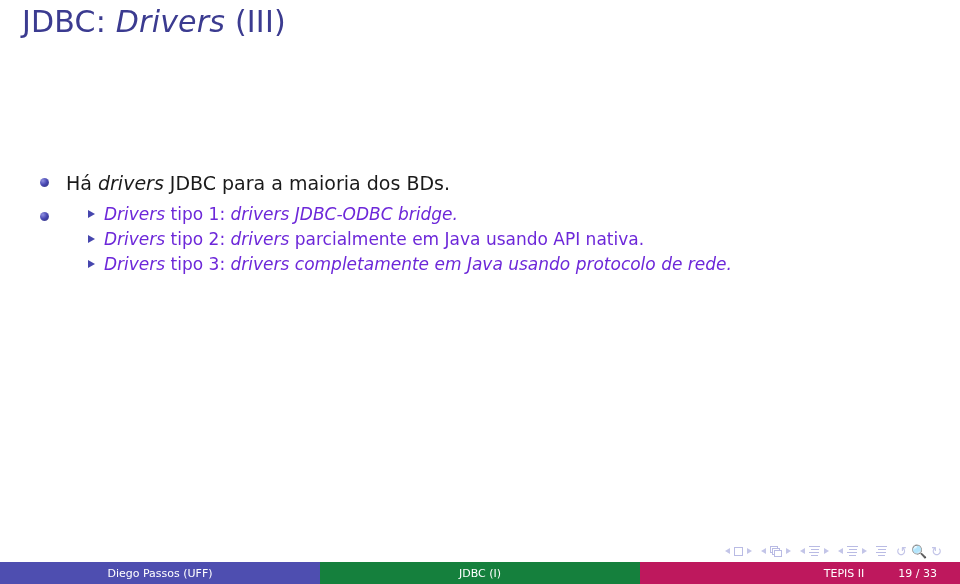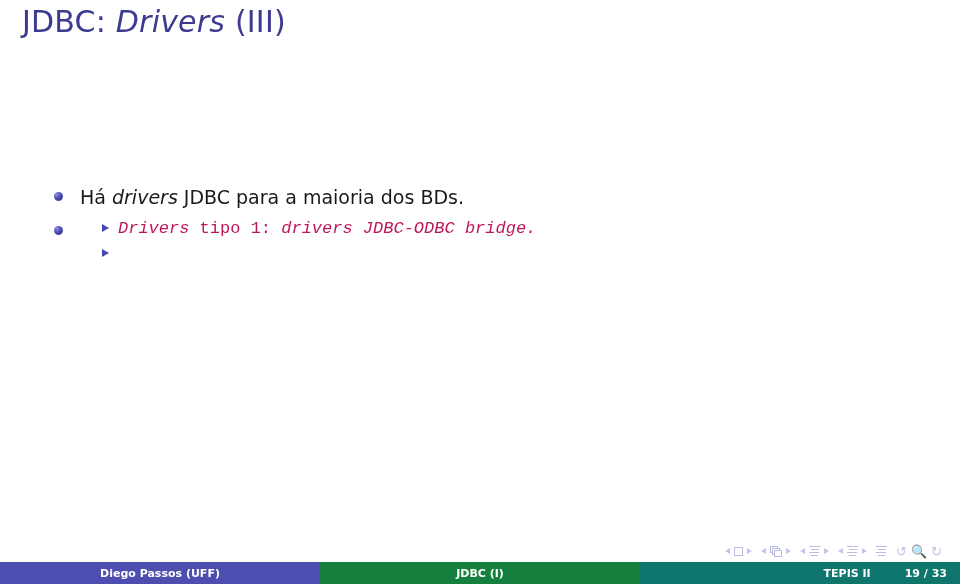--- a/index.html
+++ b/index.html
@@ -40,21 +40,21 @@
   
   .body {
     position: absolute;
     left: 0;
     top: 168px;
     width: 960px;
   }
 
   ul.level1 {
     list-style: none;
-    margin: 14px;
+    margin: 0;
     padding: 0;
   }
   ul.level1 > li.item1 {
     position: relative;
     padding-left: 66px;
     font-size: 19px;
     line-height: 30px;
     color: #1a1a1a;
     margin-bottom: 2px;
   }
@@ -72,22 +72,21 @@
   ul.level2 {
     list-style: none;
     margin: 4px 0 0 0;
     padding: 0;
   }
   ul.level2 > li.item2 {
     position: relative;
     padding-left: 38px;
     font-size: 17px;
     line-height: 25px;
-    color: #be185d;
-    font-family: Liberation Mono, monospace;
+    color: #6d28d9;
   }
   .bullet-tri {
     position: absolute;
     left: 22px;
     top: 8px;
     width: 0;
     height: 0;
     border-top: 4.5px solid transparent;
     border-bottom: 4.5px solid transparent;
     border-left: 7px solid #4646ae;
@@ -170,41 +169,41 @@
     bottom: 0;
     width: 960px;
     height: 22px;
     display: flex;
   }
   .foot-seg {
     display: flex;
     align-items: center;
     height: 22px;
     font-size: 11px;
-    font-weight: bold;
+    font-weight: normal;
     color: #ffffff;
     box-sizing: border-box;
     white-space: nowrap;
     overflow: hidden;
   }
   .foot-left {
     width: 320px;
     background: #4e4eb0;
     justify-content: center;
   }
   .foot-mid {
     width: 320px;
     background: #15803d;
     justify-content: center;
   }
   .foot-right {
     width: 320px;
-    background: #0f766e;
+    background: #be185d;
     justify-content: flex-end;
-    padding-right: 13px;
+    padding-right: 23px;
     gap: 34px;
   }
 </style>
 </head>
 <body>
 
 <div class="slide">
 
   <div class="slide-title">
     <span>JDBC: </span><span class="it">Drivers</span><span> (III)</span>
@@ -221,20 +220,25 @@
       <li class="item1">
         <span class="bullet-ball"></span>
 
         <ul class="level2">
           <li class="item2">
             <span class="bullet-tri"></span>
             <span class="rich"><span class="it">Drivers</span><span> tipo 1: </span><span class="it">drivers JDBC-ODBC bridge.</span></span>
           </li>
           <li class="item2">
             <span class="bullet-tri"></span>
+            <span class="rich"><span class="it">Drivers</span><span> tipo 2: </span><span class="it">drivers</span><span> parcialmente em Java usando API nativa.</span></span>
+          </li>
+          <li class="item2">
+            <span class="bullet-tri"></span>
+            <span class="rich"><span class="it">Drivers</span><span> tipo 3: </span><span class="it">drivers completamente em Java usando protocolo de rede.</span></span>
           </li>
         </ul>
       </li>
 
     </ul>
   </div>
 
   <div class="navbar">
 
     <div class="navgroup">

